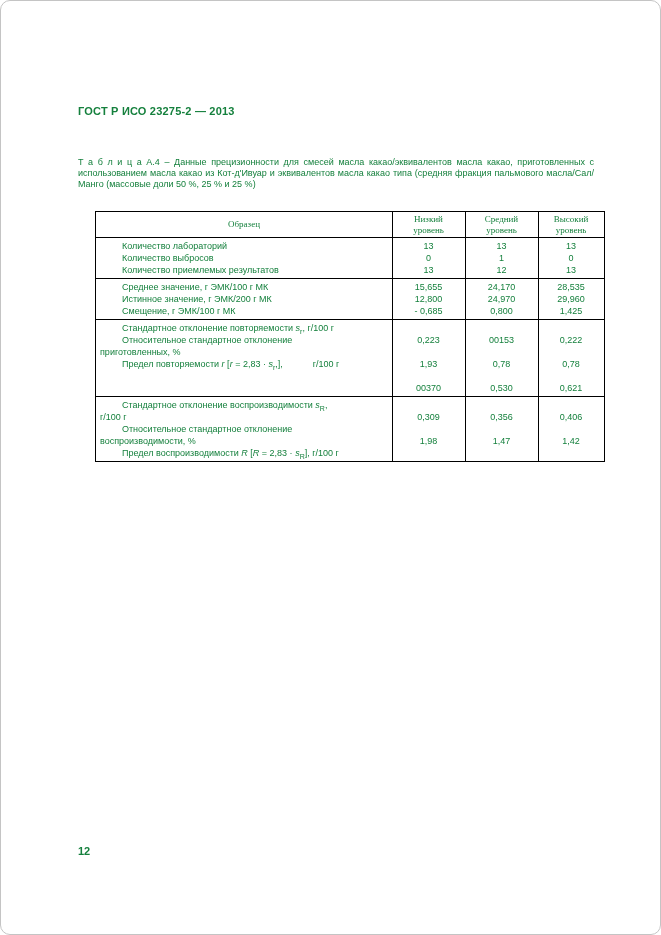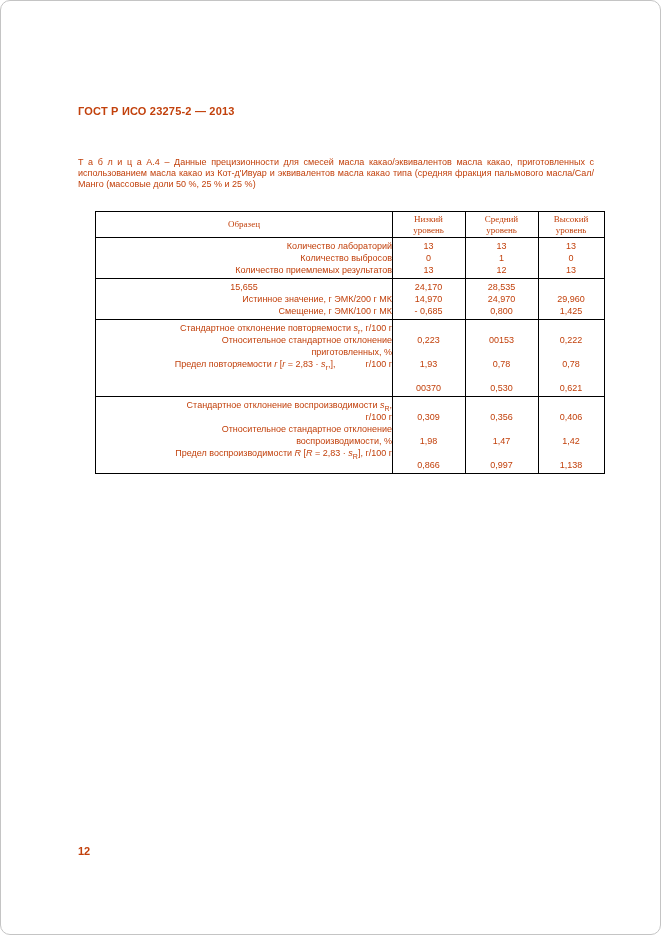--- a/index.html
+++ b/index.html
@@ -5,21 +5,21 @@
   * { margin:0; padding:0; box-sizing:border-box; }
   html,body { background:#ffffff; }
   .page {
     position:relative;
     width:661px; height:935px;
     background:#ffffff;
     border:1px solid #c4c4c4;
     border-radius:10px;
     overflow:hidden;
     font-family:"Liberation Sans", sans-serif;
-    color:#c2410c;
+    color:#15803d;
   }
   .doc-header {
     position:absolute; left:77px; top:104px;
     font-size:11px; font-weight:bold; letter-spacing:0.2px;
     white-space:nowrap;
   }
   .caption {
     position:absolute; left:77px; top:156px; width:516px;
     font-size:9px; line-height:11px; text-align:justify;
   }
@@ -38,21 +38,21 @@
     border-bottom:1px solid #000;
     font-family:Liberation Serif, serif;
   }
   .thead .h { white-space:pre-line; line-height:11px; }
   .section { padding:2px 0; }
   .section + .section { border-top:1px solid #000; }
   .line {
     display:grid; grid-template-columns:296px 73px 73px 1fr;
     height:12px; line-height:12px;
   }
-  .lbl { padding-left:4px; white-space:nowrap; overflow:visible;text-align:right; }
+  .lbl { padding-left:4px; white-space:nowrap; overflow:visible; }
   .lbl.ind { padding-left:26px; }
   .val { text-align:center; }
   .pageno {
     position:absolute; left:77px; top:844px;
     font-size:11px; font-weight:bold;
   }
   i { font-style:italic; }
   sub { font-size:7px; vertical-align:sub; }
 </style>
 </head>
@@ -95,27 +95,28 @@
       <div class="line">
         <div class="lbl ind">Количество приемлемых результатов</div>
         <div class="val">13</div>
         <div class="val">12</div>
         <div class="val">13</div>
       </div>
     </div>
 
     <div class="section">
       <div class="line">
+        <div class="lbl ind">Среднее значение, г ЭМК/100 г МК</div>
         <div class="val">15,655</div>
         <div class="val">24,170</div>
         <div class="val">28,535</div>
       </div>
       <div class="line">
         <div class="lbl ind">Истинное значение, г ЭМК/200 г МК</div>
-        <div class="val">14,970</div>
+        <div class="val">12,800</div>
         <div class="val">24,970</div>
         <div class="val">29,960</div>
       </div>
       <div class="line">
         <div class="lbl ind">Смещение, г ЭМК/100 г МК</div>
         <div class="val">- 0,685</div>
         <div class="val">0,800</div>
         <div class="val">1,425</div>
       </div>
     </div>
@@ -165,24 +166,18 @@
       </div>
       <div class="line">
         <div class="lbl">воспроизводимости, %</div>
         <div class="val">1,98</div>
         <div class="val">1,47</div>
         <div class="val">1,42</div>
       </div>
       <div class="line">
         <div class="lbl ind">Предел воспроизводимости <i>R</i> [<i>R</i> = 2,83 · <i>s</i><sub>R</sub>], г/100 г</div>
       </div>
-      <div class="line">
-        <div class="lbl"></div>
-        <div class="val">0,866</div>
-        <div class="val">0,997</div>
-        <div class="val">1,138</div>
-      </div>
     </div>
   </div>
 
   <div class="pageno">12</div>
 
 </div>
 
 </body></html>

